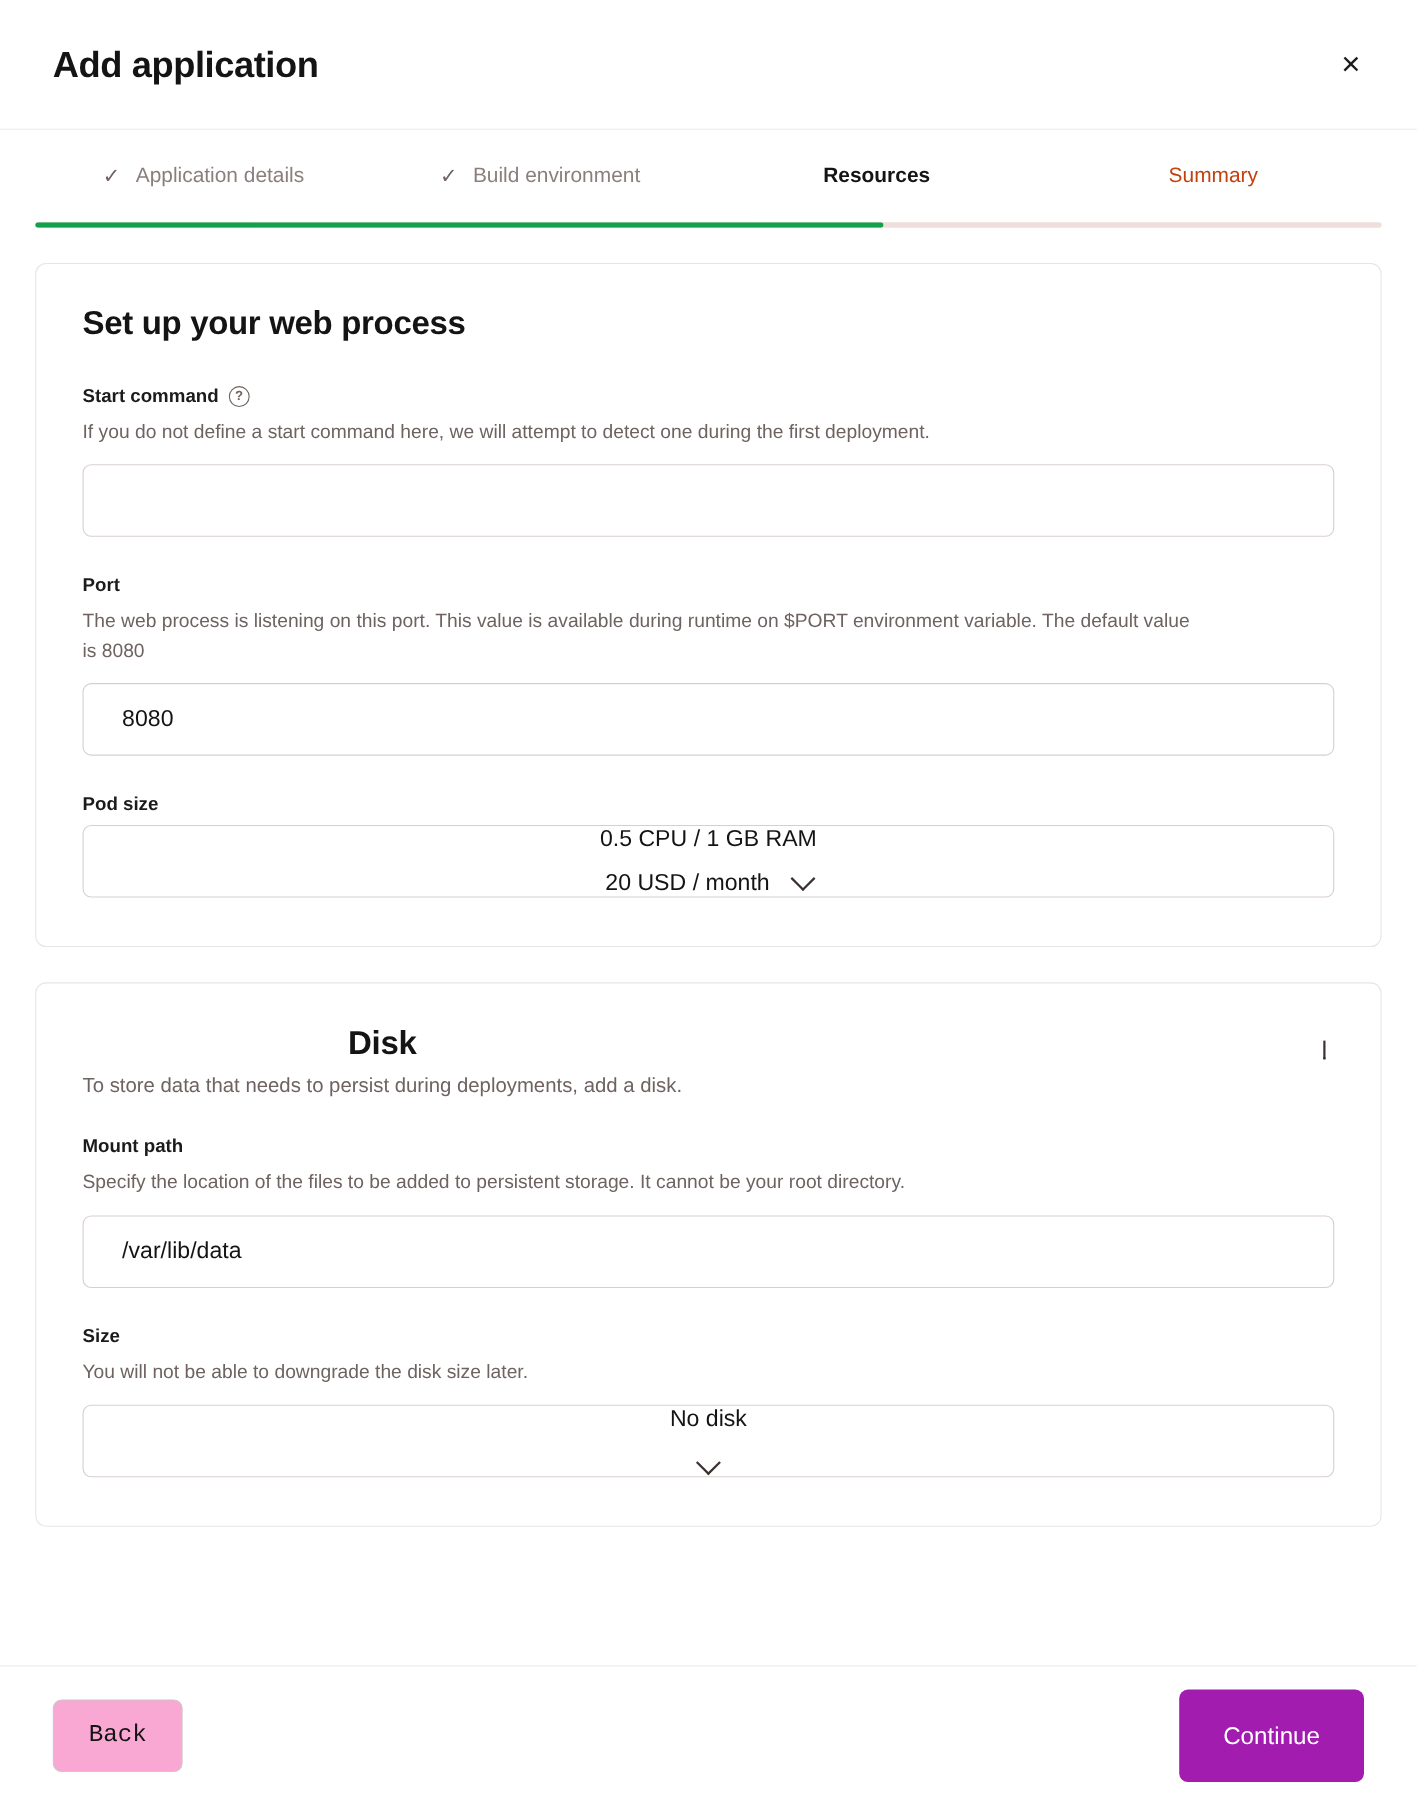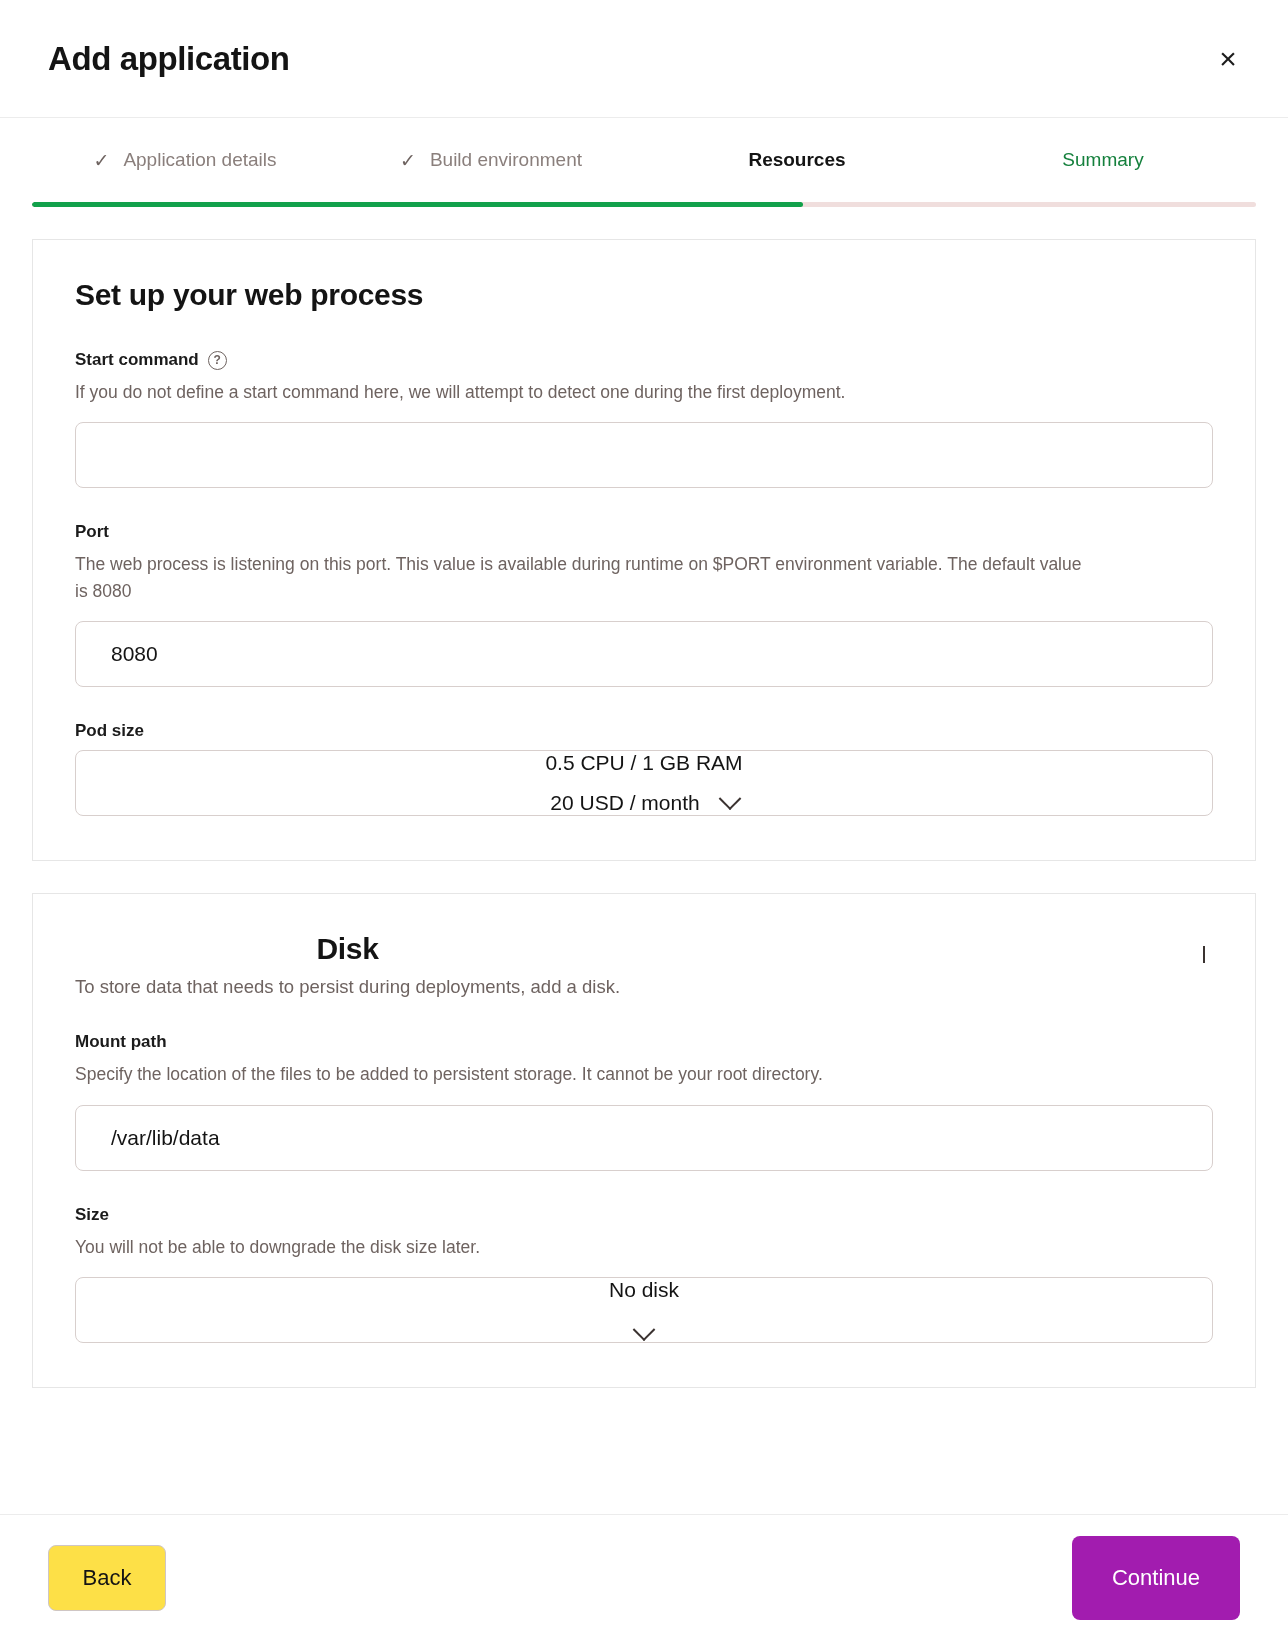--- a/index.html
+++ b/index.html
@@ -62,21 +62,21 @@
     align-items: center;
     height: 84px;
     padding: 0 0 0 0;
   }
   .step {
     display: flex;
     align-items: center;
     justify-content: center;
     gap: 14px;
     font-size: 19px;
-    color: #15803d;
+    color: #c2410c;
     cursor: pointer;
     flex: 1 1 0;
   }
   .step.done { color: #8a7f7c; }
   .step.active {
     color: #141414;
     font-weight: bold;
   }
   .step .check {
     font-size: 19px;
@@ -99,21 +99,21 @@
   }
 
   
   .modal-body {
     flex: 1 1 auto;
     overflow: hidden;
     padding: 32px 32px 0 32px;
   }
   .card {
     border: 1px solid #e6e6e6;
-    border-radius: 0;
+    border-radius: 10px;
     background: #ffffff;
     padding: 38px 42px 44px 42px;
     margin-bottom: 32px;
   }
   .card h2 {
     margin: 0 0 38px 0;
     font-size: 30px;
     font-weight: bold;
     letter-spacing: -0.3px;
     color: #141414;
@@ -229,25 +229,25 @@
     align-items: center;
     justify-content: space-between;
     padding: 0 48px;
     background: #ffffff;
   }
   .btn-back {
     min-width: 118px;
     height: 66px;
     border: 1px solid #cfc6c4;
     border-radius: 8px;
-    background: #fde047;
+    background: #f9a8d4;
     font-size: 22px;
     color: #141414;
     cursor: pointer;
-    font-family: Liberation Sans, sans-serif;
+    font-family: Liberation Mono, monospace;
   }
   .btn-continue {
     min-width: 168px;
     height: 84px;
     border: none;
     border-radius: 8px;
     background: #a21caf;
     color: #ffffff;
     font-size: 22px;
     cursor: pointer;

